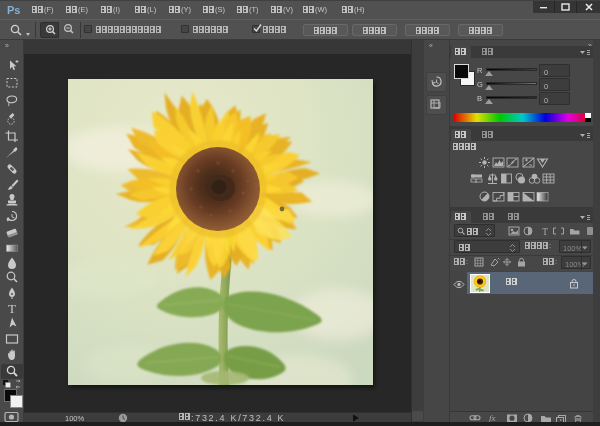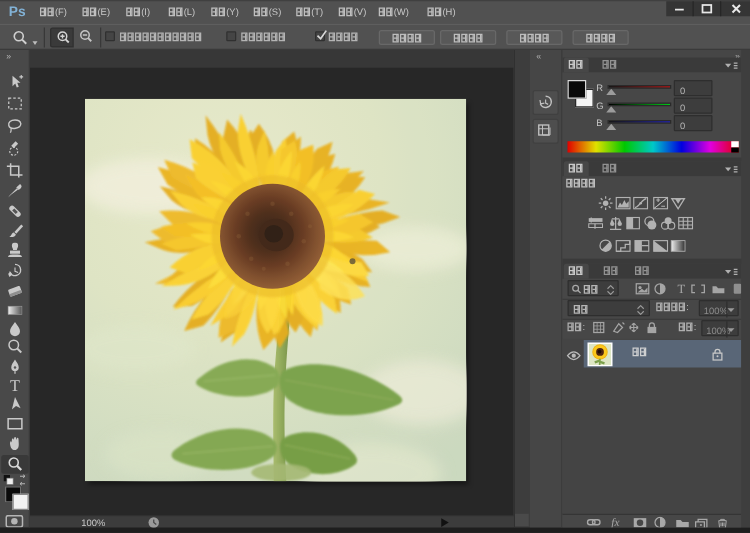--- a/index.html
+++ b/index.html
@@ -392,20 +392,21 @@
 </svg>
   <div class="abs" style="left:4px;top:389px;width:13px;height:13px;background:#0a0a0a;border:1px solid #6e6e6e"></div>
   <div class="abs" style="left:10px;top:395px;width:13px;height:13px;background:#f2f2f2;border:1px solid #888"></div>
   <svg class="abs" style="left:4px;top:412px" width="16" height="12">
       <rect x="1" y="0.5" width="13" height="9" rx="1.5" fill="none" stroke="#b5b5b5" stroke-width="1.2"></rect>
       <circle cx="7.5" cy="5" r="2.6" fill="#b5b5b5"></circle>
     </svg>
 
   <div class="abs" id="statusbar"></div>
   <div class="abs" style="left:65px;top:414px;font-size:7.5px;color:#c8c8c8">100%</div>
+  <div class="abs zrow" id="statdoc" style="left:179px;top:412.5px;font-size:9px;color:#c8c8c8;letter-spacing:1.7px"><span class="zh" style="color:#c0c0c0"><i></i><b></b></span><span class="zh" style="color:#c0c0c0"><i></i><b></b></span><span class="lat" style="color:#c0c0c0;font-size:inherit;line-height:10px">:732.4 K/732.4 K</span></div>
   <svg class="abs" style="left:352px;top:414px" width="8" height="8">
       <path d="M1 0.5 L7 4 L1 7.5 Z" fill="#111"></path>
     </svg>
   <svg class="abs" style="left:118px;top:413px" width="10" height="10">
       <circle cx="5" cy="5" r="4.2" fill="#9a9a9a"></circle>
       <path d="M5 2.5 V5 L7 6.5" stroke="#474747" stroke-width="1" fill="none"></path>
     </svg>
 
   <div class="abs" id="dock"></div>
   <div class="abs" id="iconcol"></div>

